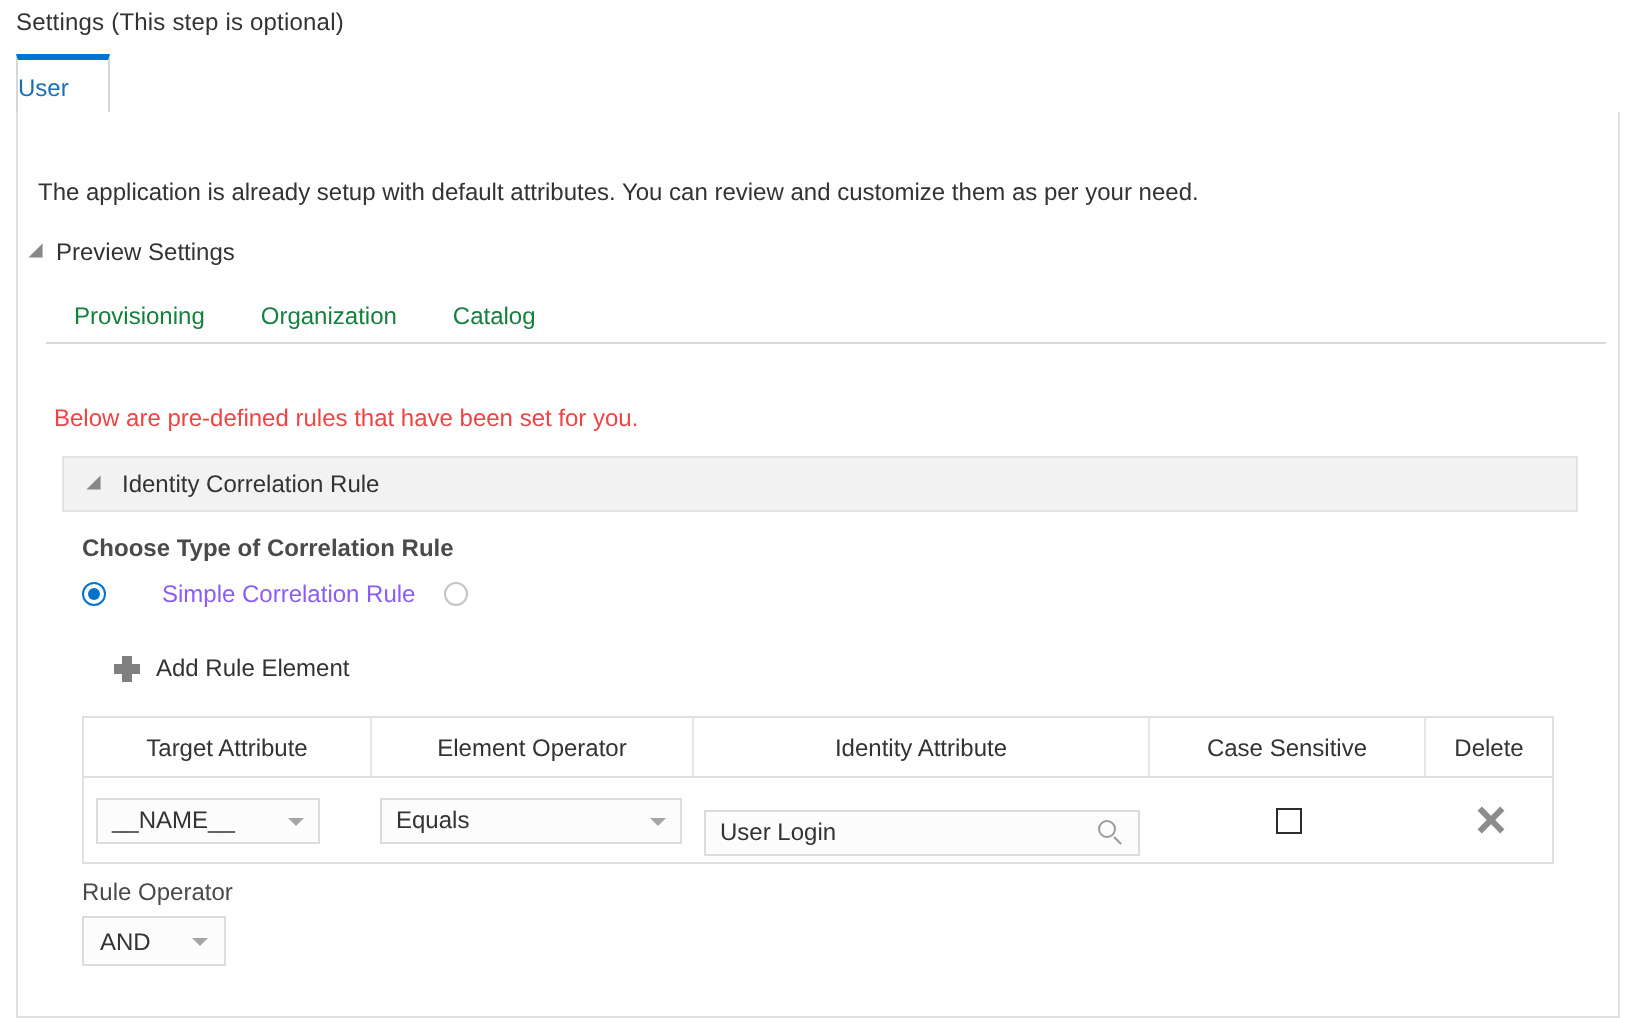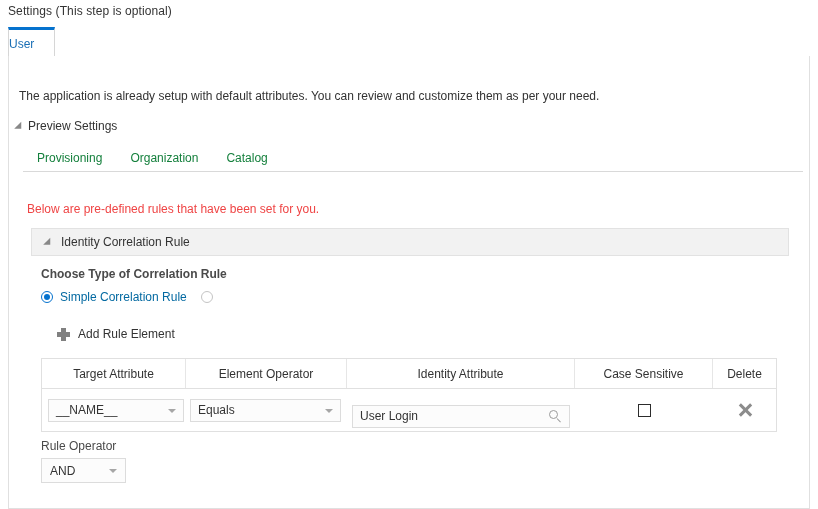--- a/index.html
+++ b/index.html
@@ -208,21 +208,22 @@
   .radio-mark.on::after {
     content: "";
     position: absolute;
     left: 2px; top: 2px;
     width: 6px; height: 6px;
     border-radius: 50%;
     background: #0572ce;
   }
   .radio-text {
     font-size: 12px;
-    color: #0369a1;
+    color: #8b5cf6;
+    margin-left: 21px;
   }
 
   
   .add-rule {
     position: absolute;
     left: 48px;
     top: 271px;
     display: flex;
     align-items: center;
     cursor: pointer;
@@ -311,21 +312,21 @@
   }
   .select-box .caret {
     position: absolute;
     right: 7px;
     top: 9px;
     width: 0; height: 0;
     border-left: 4px solid transparent;
     border-right: 4px solid transparent;
     border-top: 4px solid #a6a6a6;
   }
-  .td .select-target { width: 136px; margin-left: 6px; }
+  .td .select-target { width: 112px; margin-left: 6px; }
   .td .select-elem   { width: 151px; margin-left: 4px; }
 
   .lov-field {
     position: relative;
     box-sizing: border-box;
     width: 218px;
     height: 23px;
     margin-left: 5px;
     border: 1px solid #dcdcdc;
     background: #fcfcfc;
@@ -396,21 +397,21 @@
     position: absolute;
     left: 32px;
     top: 383px;
     font-size: 12px;
     color: #4a4a4a;
   }
   .rule-op-select {
     position: absolute;
     left: 32px;
     top: 402px;
-    width: 85px;
+    width: 72px;
     height: 25px;
     box-sizing: border-box;
     border: 1px solid #dcdcdc;
     background: #fcfcfc;
     display: flex;
     align-items: center;
     padding-left: 8px;
     font-size: 12px;
     color: #333333;
     cursor: pointer;

